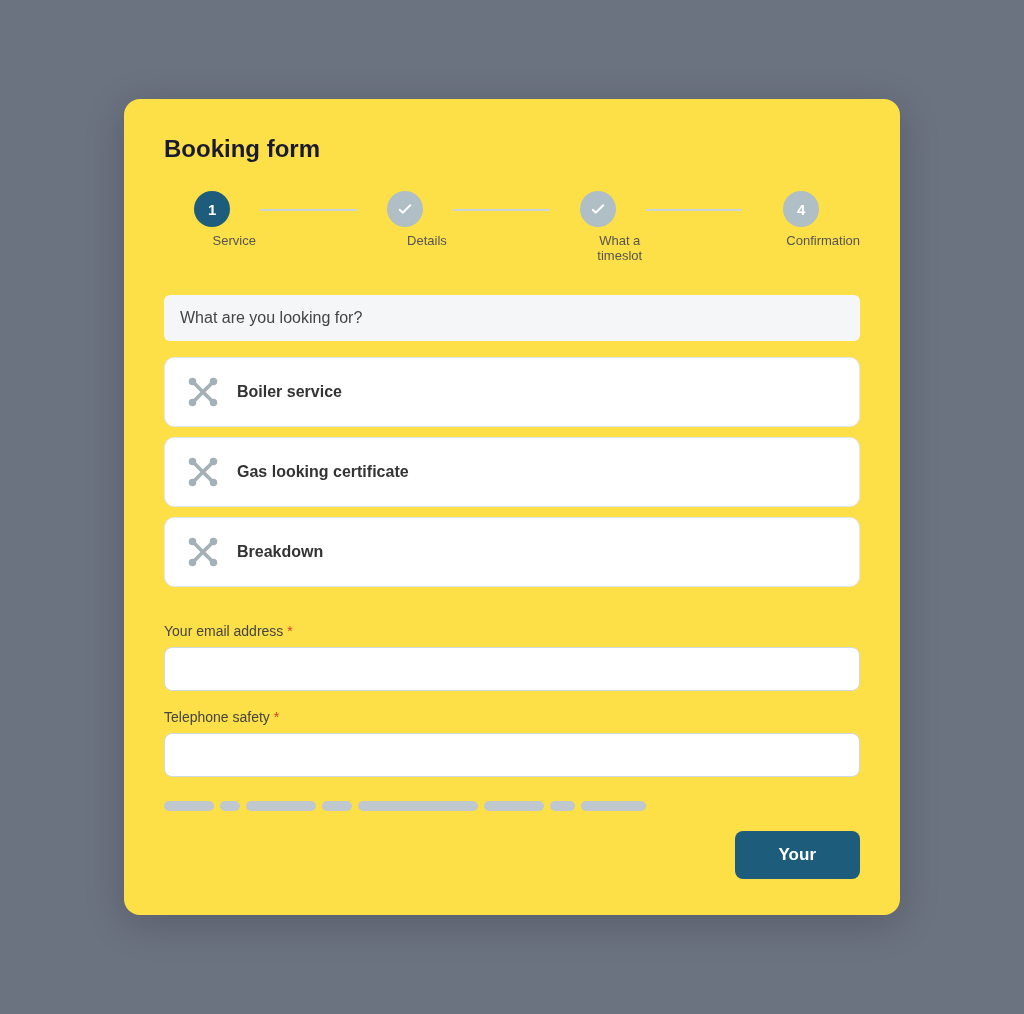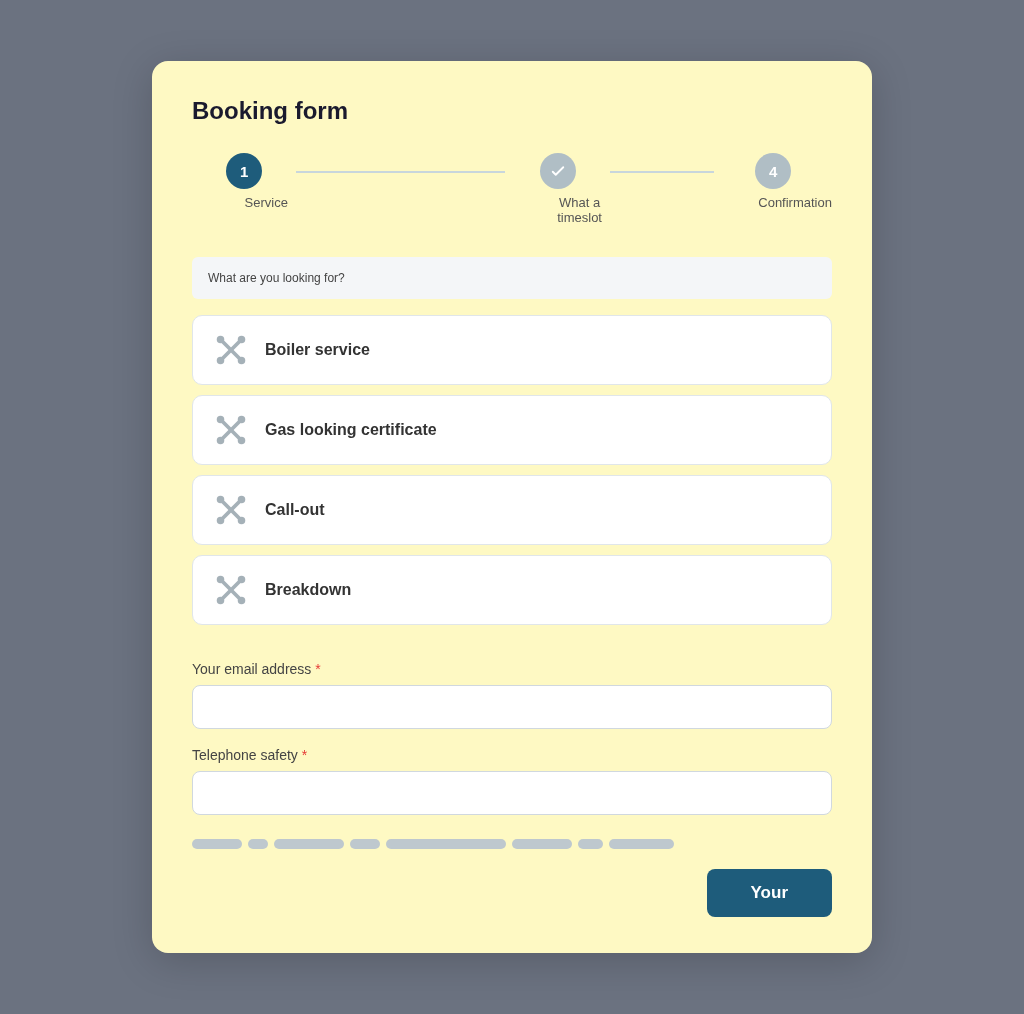--- a/index.html
+++ b/index.html
@@ -5,23 +5,23 @@
     * { box-sizing: border-box; margin: 0; padding: 0; }
     body {
       background: #6b7280;
       display: flex;
       align-items: center;
       justify-content: center;
       min-height: 100vh;
       font-family: -apple-system, BlinkMacSystemFont, 'Segoe UI', sans-serif;
     }
     .card {
-      background: #fef9c3;
+      background: #fde047;
       border-radius: 16px;
-      width: 720px;
+      width: 776px;
       padding: 36px 40px 36px 40px;
       box-shadow: 0 8px 40px rgba(0,0,0,0.18);
     }
     .title {
       font-size: 24px;
       font-weight: 700;
       color: #1a1a2e;
       margin-bottom: 28px;
     }
     
@@ -70,21 +70,21 @@
       margin-left: 44px;
     }
     .step-line {
       flex: 1;
       height: 2px;
       background: #c8d6dc;
       margin-top: 18px;
     }
     
     .section-question {
-      font-size: 12px;
+      font-size: 16px;
       color: #444;
       margin-bottom: 16px;
       background: #f4f6f8;
       padding: 14px 16px;
       border-radius: 6px;
     }
     
     .service-list {
       display: flex;
       flex-direction: column;
@@ -183,20 +183,28 @@
   <div class="stepper">
 
     <div class="step">
       <div class="step-circle active">
         <span>1</span>
       </div>
       <div class="step-label">Service</div>
     </div>
     <div class="step-line"></div>
 
+    <div class="step">
+      <div class="step-circle done">
+        <svg class="checkmark-svg" viewBox="0 0 24 24" fill="none">
+          <path d="M5 13l4 4L19 7" stroke="white" stroke-width="2.5" stroke-linecap="round" stroke-linejoin="round"></path>
+        </svg>
+      </div>
+      <div class="step-label">Details</div>
+    </div>
     <div class="step-line"></div>
 
     <div class="step">
       <div class="step-circle done">
         <svg class="checkmark-svg" viewBox="0 0 24 24" fill="none">
           <path d="M5 13l4 4L19 7" stroke="white" stroke-width="2.5" stroke-linecap="round" stroke-linejoin="round"></path>
         </svg>
       </div>
       <div class="step-label">What a timeslot</div>
     </div>
@@ -243,33 +251,20 @@
       <svg class="service-icon" viewBox="0 0 48 48">
         <g fill="#6b7e8a">
           <line x1="10" y1="38" x2="38" y2="10" stroke="#6b7e8a" stroke-width="5" stroke-linecap="round"></line>
           <line x1="10" y1="10" x2="38" y2="38" stroke="#6b7e8a" stroke-width="5" stroke-linecap="round"></line>
           <circle cx="10" cy="38" r="5" fill="#6b7e8a"></circle>
           <circle cx="38" cy="38" r="5" fill="#6b7e8a"></circle>
           <circle cx="10" cy="10" r="5" fill="#6b7e8a"></circle>
           <circle cx="38" cy="10" r="5" fill="#6b7e8a"></circle>
         </g>
       </svg>
-      <span class="service-label">Call-out</span>
-    </div>
-    <div class="service-item">
-      <svg class="service-icon" viewBox="0 0 48 48">
-        <g fill="#6b7e8a">
-          <line x1="10" y1="38" x2="38" y2="10" stroke="#6b7e8a" stroke-width="5" stroke-linecap="round"></line>
-          <line x1="10" y1="10" x2="38" y2="38" stroke="#6b7e8a" stroke-width="5" stroke-linecap="round"></line>
-          <circle cx="10" cy="38" r="5" fill="#6b7e8a"></circle>
-          <circle cx="38" cy="38" r="5" fill="#6b7e8a"></circle>
-          <circle cx="10" cy="10" r="5" fill="#6b7e8a"></circle>
-          <circle cx="38" cy="10" r="5" fill="#6b7e8a"></circle>
-        </g>
-      </svg>
       <span class="service-label">Breakdown</span>
     </div>
   </div>
 
   <div class="field-group">
     <div class="field-label">
       <span>Your email address</span>
       <span class="required-star">*</span>
     </div>
     <input class="field-input" type="email" style="">

